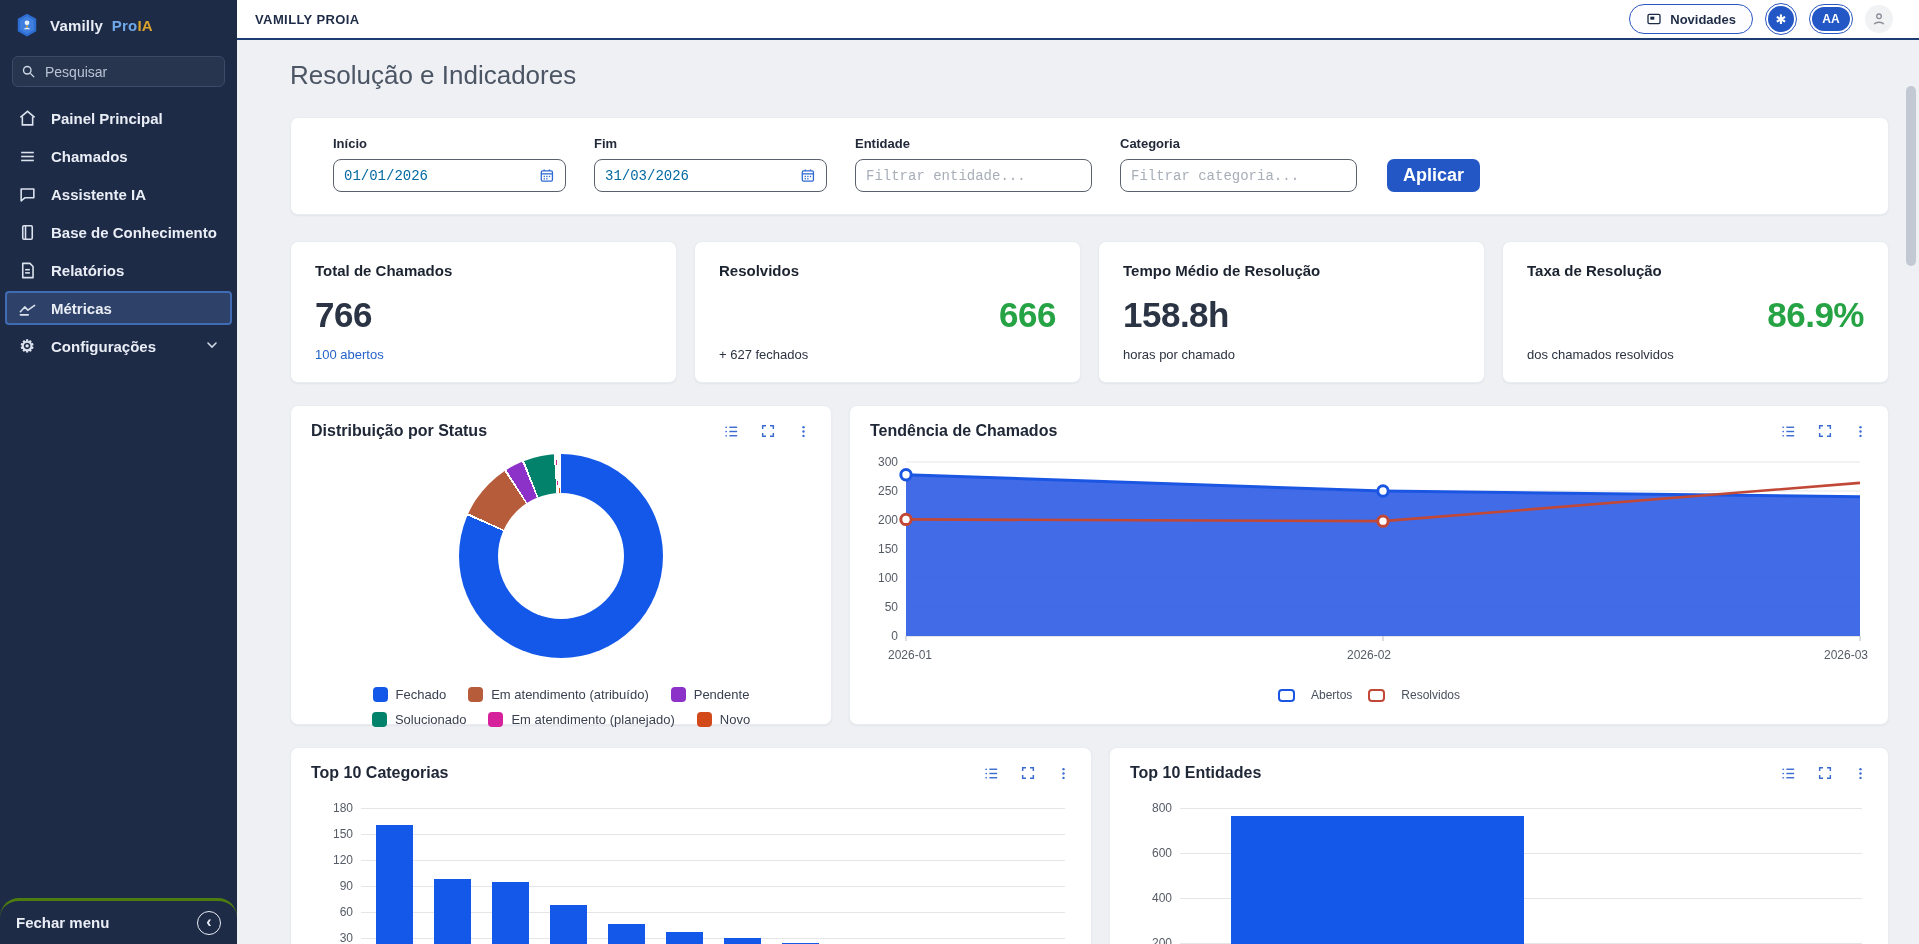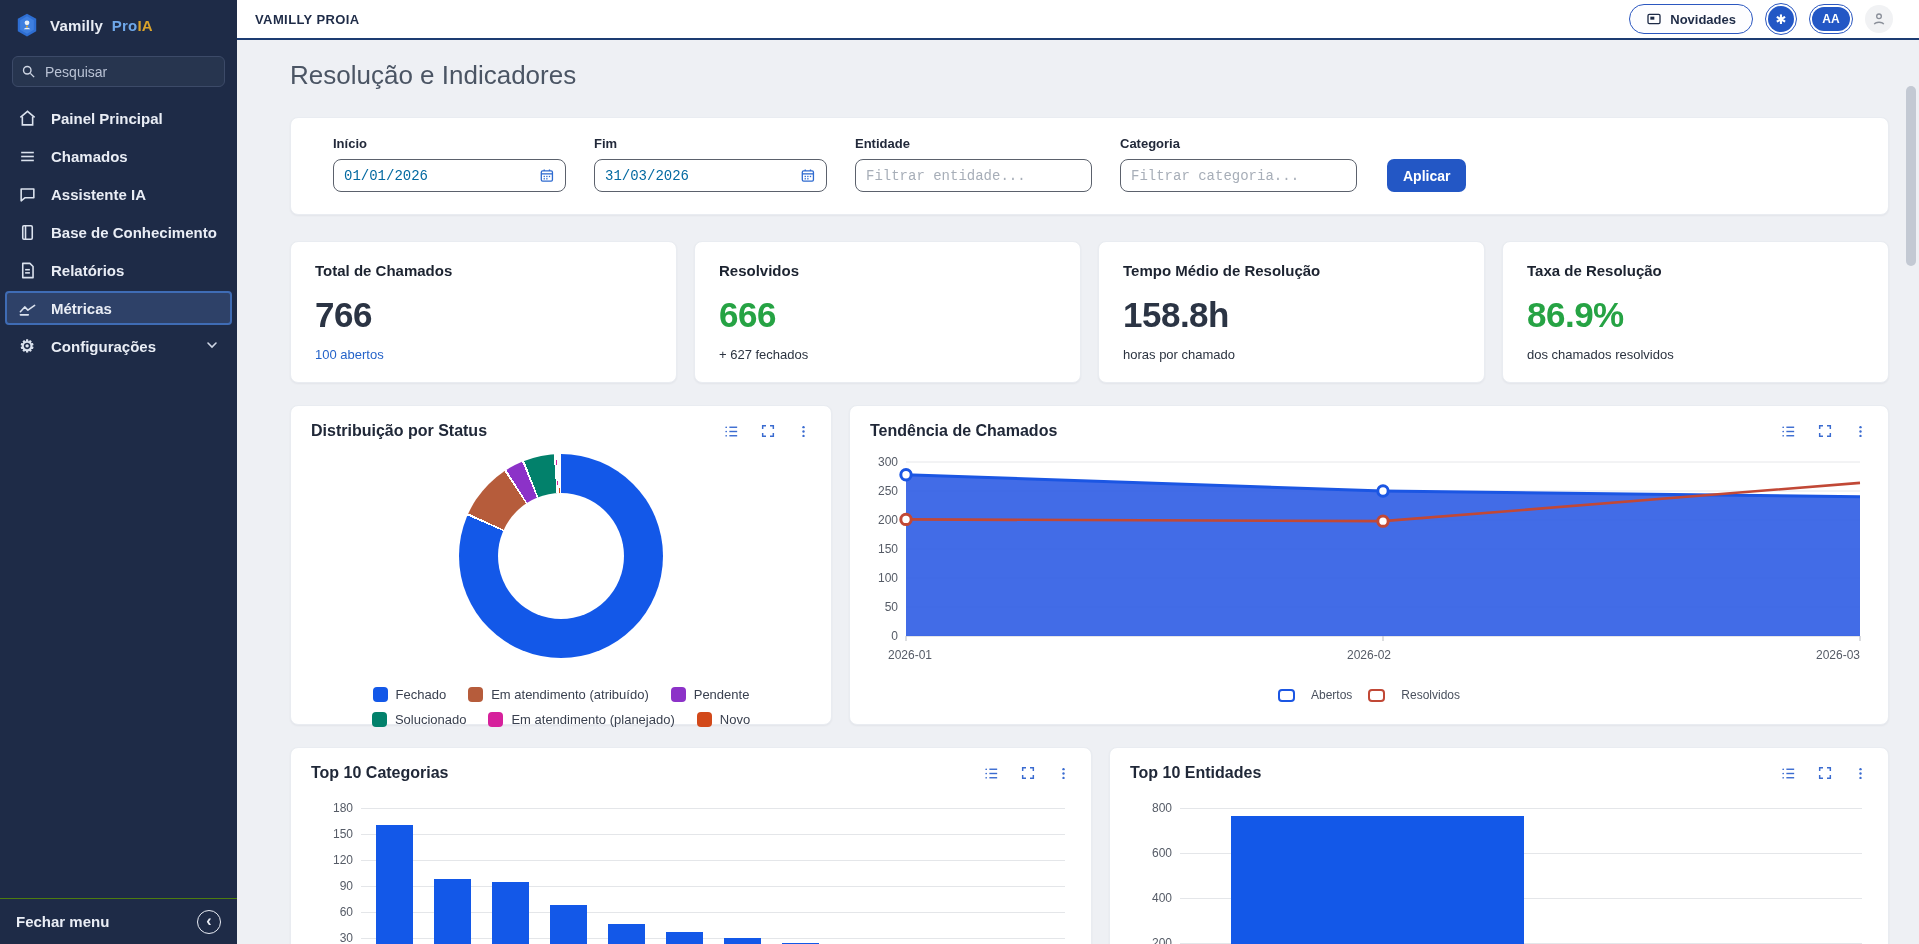--- a/index.html
+++ b/index.html
@@ -16,21 +16,21 @@
   .search-wrap { margin:8px 12px 14px 12px; position:relative; }
   .search-wrap svg { position:absolute; left:9px; top:8px; }
   .search-input { width:100%; height:31px; background:#27354f; border:1px solid #3c4a68; border-radius:6px; color:#cfd6e4; font-size:14px; padding:0 10px 0 32px; outline:none; font-family:"Liberation Sans",sans-serif; }
   .search-input::placeholder { color:#b9c2d4; }
   .nav { flex:1; display:flex; flex-direction:column; gap:4px; padding:0 5px; }
   .nav-item { display:flex; align-items:center; gap:14px; height:34px; padding:0 10px; border:2px solid transparent; border-radius:4px; cursor:pointer; color:#e9edf5; font-size:15px; font-weight:bold; }
   .nav-item .nico { width:20px; display:flex; justify-content:center; color:#dbe2ee; }
   .nav-item.active { background:#2e4168; border-color:#3f6cb5; }
   .nav-item .chev { margin-left:auto; color:#cfd6e4; }
   .gear-glyph { font-size:17px; line-height:1; color:#dbe2ee; }
-  .side-footer { border-top:1px solid #4d7c0f; height:46px; display:flex; align-items:center; justify-content:space-between; padding:0 16px; font-size:15px; font-weight:bold; cursor:pointer; }
+  .side-footer { border-top:3px solid #4d7c0f; height:46px; display:flex; align-items:center; justify-content:space-between; padding:0 16px; font-size:15px; font-weight:bold; cursor:pointer;border-radius:19px; }
   .collapse-circle { width:24px; height:24px; border:1.6px solid #e9edf5; border-radius:50%; display:flex; align-items:center; justify-content:center; font-size:16px; line-height:1; padding-bottom:2px; }
 
   
   .right { flex:1; display:flex; flex-direction:column; height:100%; }
   .topbar { height:40px; background:#ffffff; border-bottom:2px solid #1d3c72; display:flex; align-items:center; justify-content:space-between; padding:0 26px 0 18px; }
   .topbar-brand { font-size:13px; font-weight:bold; color:#1e2b47; letter-spacing:.4px; }
   .topbar-actions { display:flex; align-items:center; gap:12px; }
   .pill-btn { display:flex; align-items:center; gap:8px; height:30px; padding:12px 16px; border:1.6px solid #2b57c0; border-radius:16px; background:#fdfdff; color:#1e2b47; font-weight:bold; font-size:13px; cursor:pointer; }
   .ring { border:1.6px solid #2b57c0; border-radius:20px; padding:2px; background:#fff; cursor:pointer; }
   .circle-blue { width:26px; height:26px; border-radius:50%; background:#2357c5; color:#fff; display:flex; align-items:center; justify-content:center; font-size:13px; }
@@ -44,28 +44,28 @@
 
   
   .filter-card { margin-top:26px; padding:18px 42px 22px 42px; display:flex; align-items:flex-end; gap:28px; }
   .field { display:flex; flex-direction:column; gap:8px; }
   .field label { font-size:13px; font-weight:bold; color:#22293a; }
   .tbox { height:33px; border:1.5px solid #5b616c; border-radius:8px; display:flex; align-items:center; padding:0 10px; background:#fff; font-size:14px; color:#1f2633; }
   .tbox input { border:none; outline:none; width:100%; font-size:14px; color:#0369a1; font-family:Liberation Mono, monospace; }
   .tbox input::placeholder { color:#a7aeb8; }
   .w-date { width:233px; } .w-sel { width:237px; } .w-txt { width:237px; }
   .sel-text { color:#9aa1ac; flex:1; }
-  .apply-btn { height:33px; padding:0 16px; background:#2357c5; border:none; border-radius:7px; color:#fff; font-size:14px; font-weight:bold; cursor:pointer; margin-left:2px; }
+  .apply-btn { height:33px; padding:0 16px; background:#2357c5; border:none; border-radius:7px; color:#fff; font-size:18px; font-weight:bold; cursor:pointer; margin-left:2px; }
 
   
   .kpi-row { display:flex; gap:17px; margin-top:26px; }
   .kpi { flex:1; padding:20px 24px; height:142px; }
   .kpi-title { font-size:15px; font-weight:bold; color:#1c2330; }
   .kpi-value { font-size:35px; font-weight:bold; color:#2b3444; margin-top:16px; letter-spacing:-.5px; }
-  .kpi-value.green { color:#26a344; }
+  .kpi-value.green { color:#26a344;text-align:right; }
   .kpi-sub { font-size:13px; color:#2b3340; margin-top:12px; }
   .kpi-sub.link { color:#2563c9; cursor:pointer; }
 
   
   .row2 { display:flex; gap:17px; margin-top:22px; }
   .row3 { display:flex; gap:17px; margin-top:22px; }
   .chart-card { padding:16px 20px; }
   .card-head { display:flex; align-items:center; justify-content:space-between; }
   .card-title { font-size:16px; font-weight:bold; color:#202838; }
   .card-tools { display:flex; align-items:center; gap:20px; color:#3a6bd0; }
@@ -76,21 +76,21 @@
   .donut::after { content:""; position:absolute; inset:39px; background:#fff; border-radius:50%; }
   .pie-legend { display:flex; flex-wrap:wrap; justify-content:center; column-gap:22px; row-gap:10px; margin-top:29px; padding:0 26px; }
   .leg-item { display:flex; align-items:center; gap:8px; font-size:13px; color:#3a4150; }
   .leg-swatch { width:15px; height:15px; border-radius:4px; }
 
   .trend-card { flex:1; height:320px; }
   .trend-wrap { position:relative; margin-top:14px; }
   .xlabels { position:relative; height:16px; font-size:12px; color:#555b66; margin-top:2px; }
   .xlabels span:nth-child(1){ position:absolute; left:18px; }
   .xlabels span:nth-child(2){ position:absolute; left:50%; transform:translateX(-50%); }
-  .xlabels span:nth-child(3){ position:absolute; right:8px; }
+  .xlabels span:nth-child(3){ position:absolute; right:0; }
   .trend-legend { display:flex; justify-content:center; gap:16px; margin-top:24px; }
   .tleg { display:flex; align-items:center; gap:16px; font-size:12px; color:#4a515e; }
   .tleg .box { width:17px; height:13px; border-radius:4px; border:2px solid; background:#fff; }
 
   .barcard-left { width:802px; height:400px; }
   .barcard-right { flex:1; height:400px; }
   .barplot { position:relative; margin:26px 6px 0 50px; }
   .gridline { position:absolute; left:0; right:0; height:1px; background:#e4e6e9; }
   .gridline .gl-label { position:absolute; left:-46px; top:-7px; width:38px; text-align:right; font-size:12px; color:#555b66; }
   .bar { position:absolute; background:#1358e8; }

